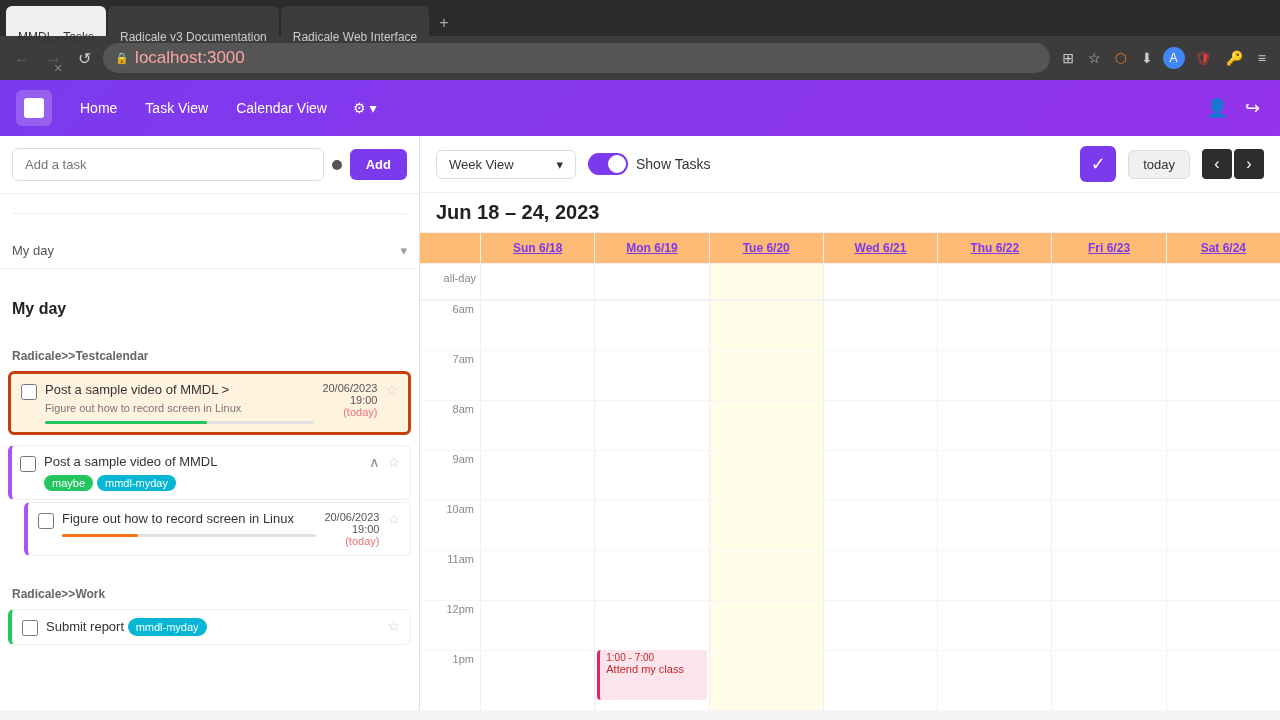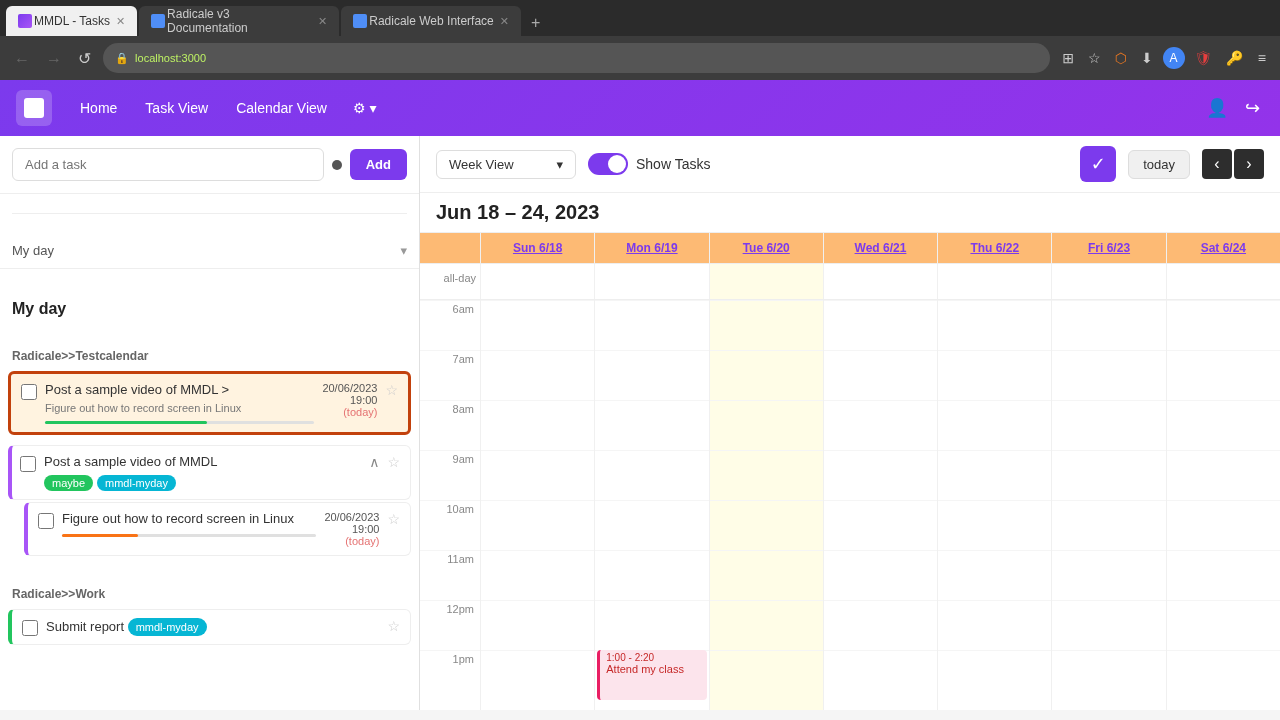--- a/index.html
+++ b/index.html
@@ -1,32 +1,32 @@
 <!DOCTYPE html>
 <html><head>
   <meta charset="utf-8">
   <style>
     * { box-sizing: border-box; margin: 0; padding: 0; }
     body { font-family: -apple-system, BlinkMacSystemFont, 'Segoe UI', sans-serif; font-size: 13px; background: #f5f5f5; overflow: hidden; width: 1280px; height: 720px; }
     .browser-tabs { display: flex; align-items: flex-end; padding: 6px 6px 0; background: #2b2b2b; height: 36px; gap: 2px; }
-    .browser-tab { display: flex; align-items: center; gap: 2px; padding: 6px 12px; border-radius: 6px 6px 0 0; font-size: 12px; color: #ccc; background: #3c3c3c; cursor: pointer; max-width: 200px; height: 30px; }
+    .browser-tab { display: flex; align-items: center; gap: 18px; padding: 6px 12px; border-radius: 6px 6px 0 0; font-size: 12px; color: #ccc; background: #3c3c3c; cursor: pointer; max-width: 200px; height: 30px; flex-direction: column; }
     .browser-tab.active { background: #f0f0f0; color: #333; }
     .browser-tab .tab-favicon { width: 14px; height: 14px; border-radius: 2px; display: inline-block; }
     .browser-tab .tab-close { margin-left: 4px; color: #888; font-size: 11px; cursor: pointer; }
     .browser-tab-new { background: none; border: none; color: #aaa; font-size: 16px; cursor: pointer; padding: 4px 8px; }
     .tab-favicon-mmdl { background: linear-gradient(135deg, #7c3aed, #a855f7); }
     .tab-favicon-radicale { background: #4f8ef7; }
     .tab-favicon-radicale2 { background: #4f8ef7; }
 
     .browser-toolbar { display: flex; align-items: center; padding: 6px 10px; gap: 8px; height: 44px; background: #3c3c3c; }
     .browser-nav-btn { background: none; border: none; color: #ccc; font-size: 16px; cursor: pointer; padding: 4px; border-radius: 4px; }
     .browser-nav-btn.disabled { color: #666; cursor: default; }
     .browser-address-bar { flex: 1; display: flex; align-items: center; background: #555; border-radius: 20px; padding: 4px 12px; gap: 6px; height: 30px; }
     .browser-address-bar .lock-icon { color: #aaa; font-size: 11px; }
-    .browser-address-url { color: #bef264; font-size: 11px; }
+    .browser-address-url { color: #fca5a5; font-size: 17px; }
     .browser-toolbar-right { display: flex; align-items: center; gap: 6px; }
     .browser-toolbar-right button { background: none; border: none; color: #ccc; font-size: 14px; cursor: pointer; padding: 4px; border-radius: 4px; }
 
     
     .app-header { background: linear-gradient(135deg, #7c3aed, #9333ea); height: 56px; display: flex; align-items: center; padding: 0 16px; gap: 0; }
     .app-logo { width: 36px; height: 36px; background: rgba(255,255,255,0.2); border-radius: 6px; display: flex; align-items: center; justify-content: center; margin-right: 16px; }
     .app-logo-inner { width: 20px; height: 20px; background: white; border-radius: 3px; }
     .app-nav { display: flex; gap: 4px; flex: 1; }
     .app-nav-item { color: white; padding: 6px 12px; border-radius: 4px; cursor: pointer; font-size: 14px; font-weight: 500; }
     .app-nav-settings { display: flex; align-items: center; gap: 4px; color: white; padding: 6px 10px; border-radius: 4px; cursor: pointer; font-size: 14px; }
@@ -342,21 +342,21 @@
             <div class="cal-hour-cell"></div>
               <div class="cal-hour-cell"></div>
               <div class="cal-hour-cell"></div>
             <div class="cal-hour-cell"></div>
               <div class="cal-hour-cell"></div>
               <div class="cal-hour-cell"></div>
             <div class="cal-hour-cell"></div>
               <div class="cal-hour-cell"></div>
 
             <div class="cal-event pink" style="top: 350px; height: 50px; left: 2px; right: 2px;">
-              <div style="font-size:10px;">1:00 - 2:20</div>
+              <div style="font-size:10px;">1:00 - 7:00</div>
               <div>Attend my class</div>
             </div>
           </div>
           <div class="cal-day-col today-col">
             <div class="cal-hour-cell"></div>
               <div class="cal-hour-cell"></div>
               <div class="cal-hour-cell"></div>
             <div class="cal-hour-cell"></div>
               <div class="cal-hour-cell"></div>
               <div class="cal-hour-cell"></div>

